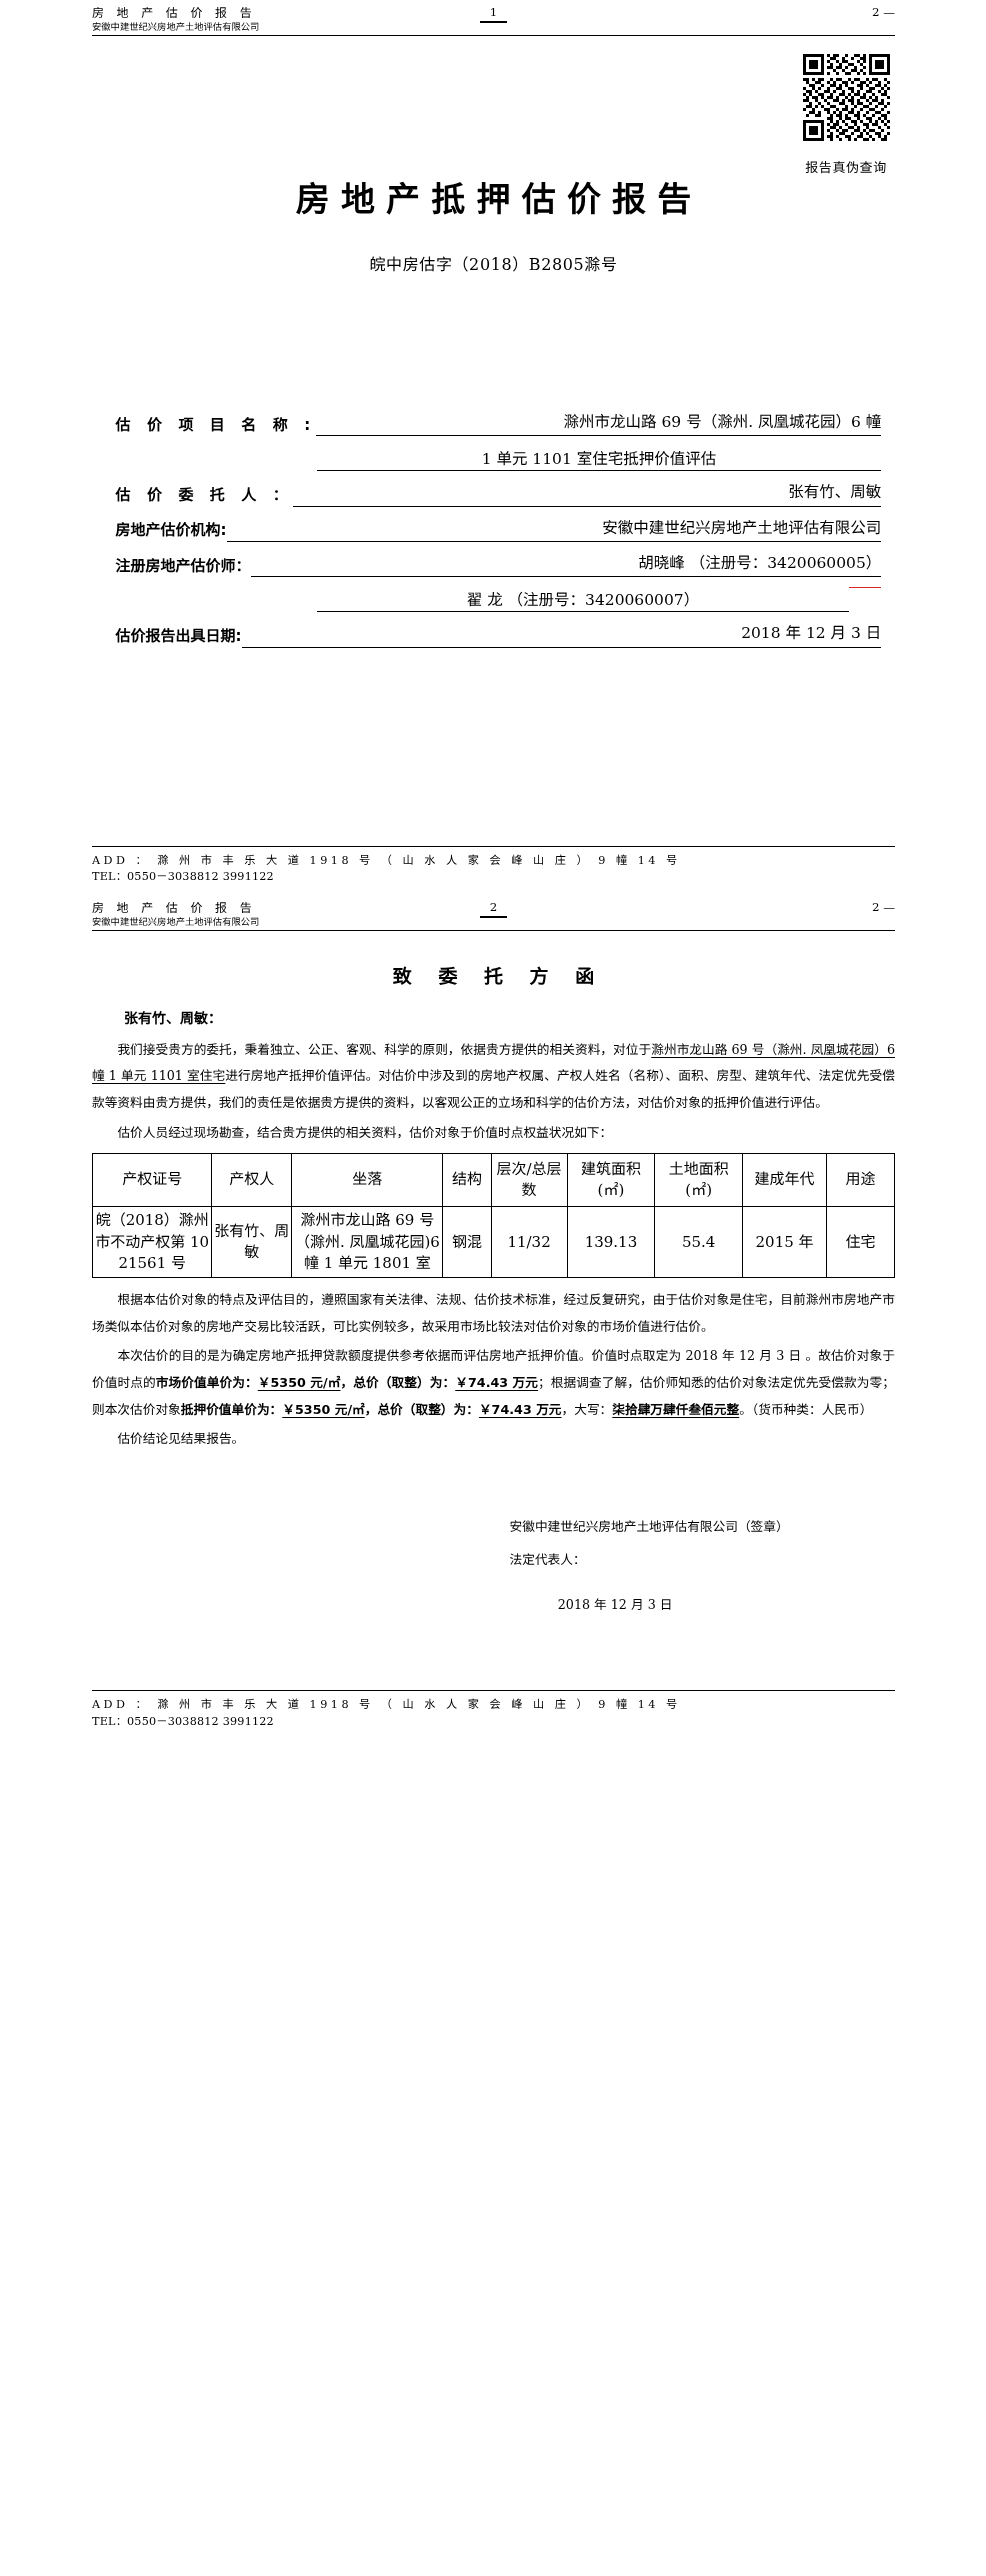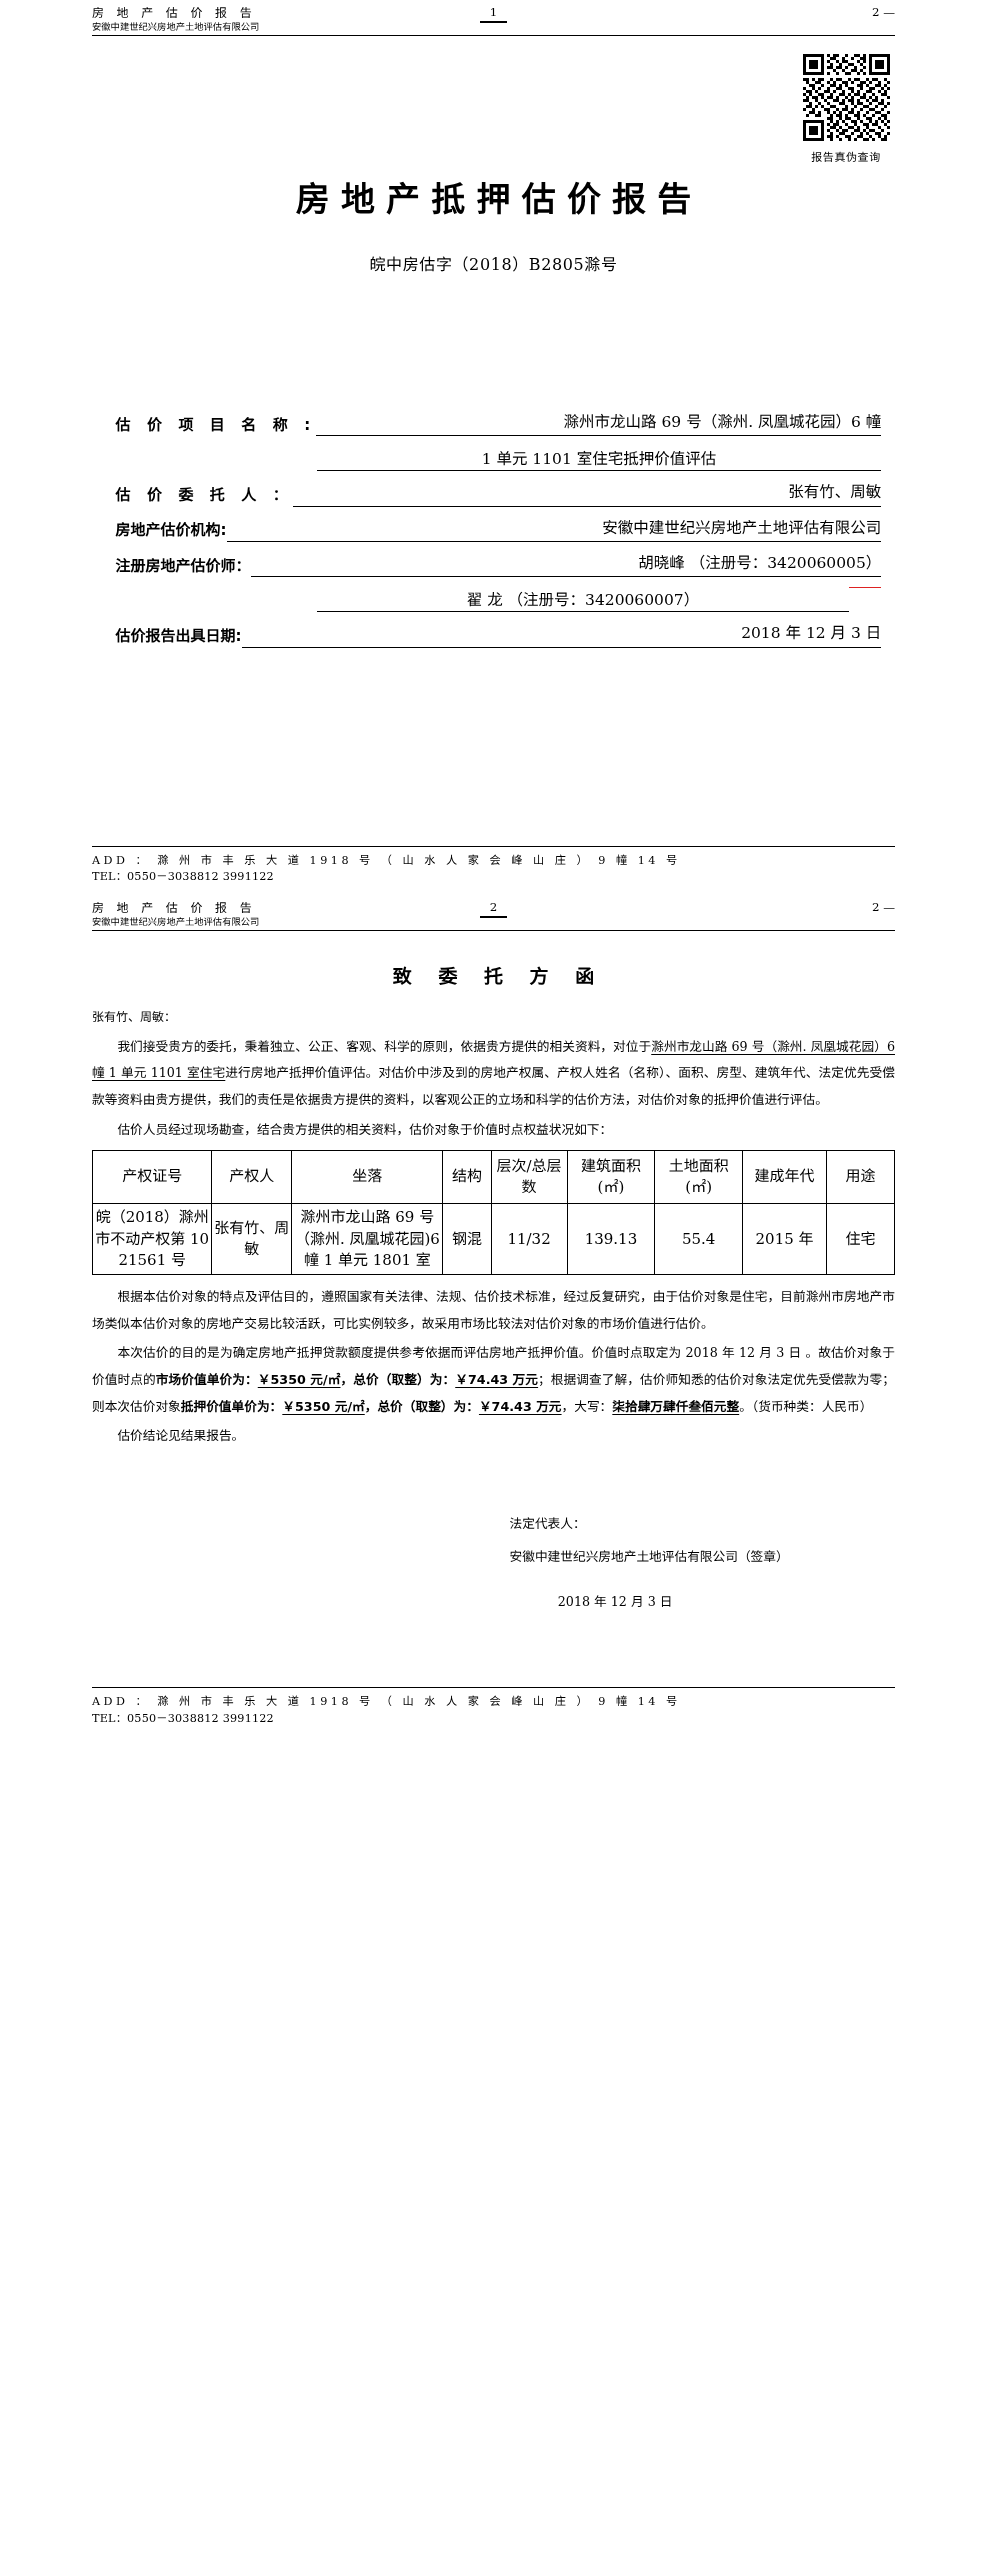--- a/index.html
+++ b/index.html
@@ -109,22 +109,22 @@
     width: 98px;
     text-align: center;
   }
   .qr-code {
     width: 87px;
     height: 87px;
     margin: 0 auto;
     image-rendering: pixelated;
   }
   .qr-caption {
-    margin-top: 5px;
-    font-size: 11px;
+    margin-top: 14px;
+    font-size: 13px;
     letter-spacing: 0.6px;
     font-family: "DejaVu Serif", "Liberation Serif", serif;
     white-space: nowrap;
   }
 
   .cover-title {
     text-align: center;
     font-size: 34px;
     font-weight: bold;
     letter-spacing: 11.2px;
@@ -200,24 +200,25 @@
     text-align: center;
     font-size: 19px;
     font-weight: bold;
     letter-spacing: 10px;
     text-indent: 10px;
     margin-top: 18px;
     margin-bottom: 18.6px;
     font-family: "DejaVu Sans", "Liberation Sans", sans-serif;
   }
   .salutation {
-    font-size: 12px;
-    font-weight: normal;
+    font-size: 14px;
+    font-weight: bold;
     font-family: "DejaVu Sans", "Liberation Sans", sans-serif;
     margin-bottom: 10px;
+    margin-left: 32px;
   }
   .para {
     font-size: 12.7px;
     line-height: 2.12;
     text-align: justify;
     text-justify: inter-ideograph;
     text-indent: 2em;
     margin: 0 0 2.5px 0;
   }
   .u { text-decoration: underline; text-underline-offset: 2.5px; }
@@ -637,22 +638,22 @@
       </tbody>
     </table>
 
     <p class="para">根据本估价对象的特点及评估目的，遵照国家有关法律、法规、估价技术标准，经过反复研究，由于估价对象是住宅，目前滁州市房地产市场类似本估价对象的房地产交易比较活跃，可比实例较多，故采用市场比较法对估价对象的市场价值进行估价。</p>
 
     <p class="para"><span>本次估价的目的是为确定房地产抵押贷款额度提供参考依据而评估房地产抵押价值。</span><span>价值时点取定为 2018 年 12 月 3 日 。故估价对象于价值时点的</span><span class="b">市场价值单价为：</span><span class="bu">￥5350 元/㎡</span><span class="b">，总价（取整）为：</span><span class="bu">￥74.43 万元</span><span>；根据调查了解，估价师知悉的估价对象法定优先受偿款为零；则本次估价对象</span><span class="b">抵押价值单价为：</span><span class="bu">￥5350 元/㎡</span><span class="b">，总价（取整）为：</span><span class="bu">￥74.43 万元</span><span>，大写：</span><span class="bu">柒拾肆万肆仟叁佰元整</span><span>。（货币种类：人民币）</span></p>
 
     <p class="para">估价结论见结果报告。</p>
 
     <div class="sig-block">
+      <div class="sig-line">安徽中建世纪兴房地产土地评估有限公司（签章）</div>
       <div class="sig-line">法定代表人：</div>
-      <div class="sig-line">安徽中建世纪兴房地产土地评估有限公司（签章）</div>
     </div>
     <div class="sig-date">2018 年 12 月 3 日</div>
 
     <div class="tail-space"></div>
   </div>
 
   <div class="run-foot">
     <div class="rf-rule"></div>
     <div class="rf-add">ADD ： 滁 州 市 丰 乐 大 道 1918 号 （ 山 水 人 家 会 峰 山 庄 ） 9 幢 14 号</div>
     <div class="rf-tel">TEL：0550－3038812 3991122</div>

